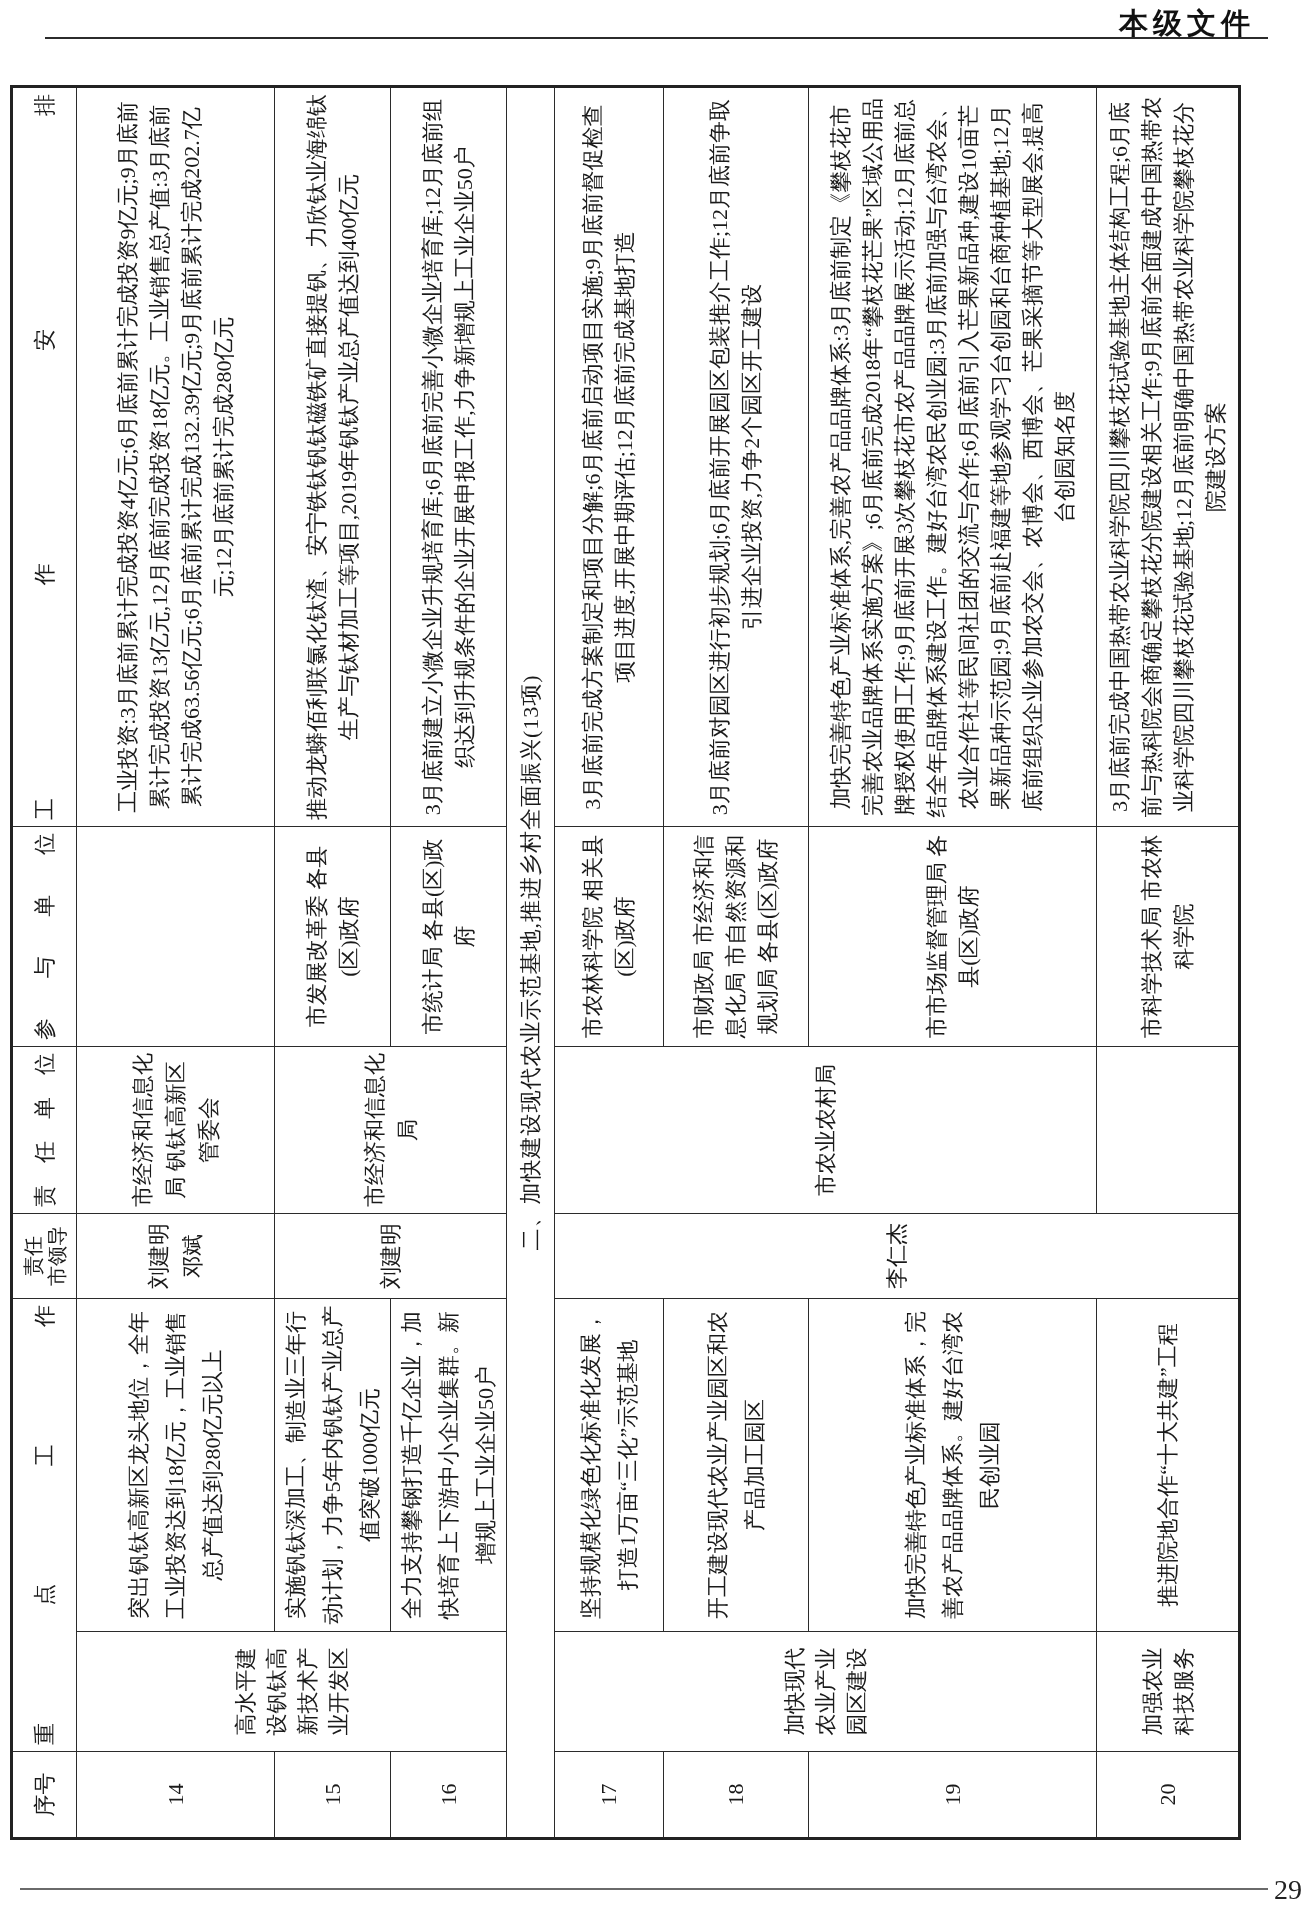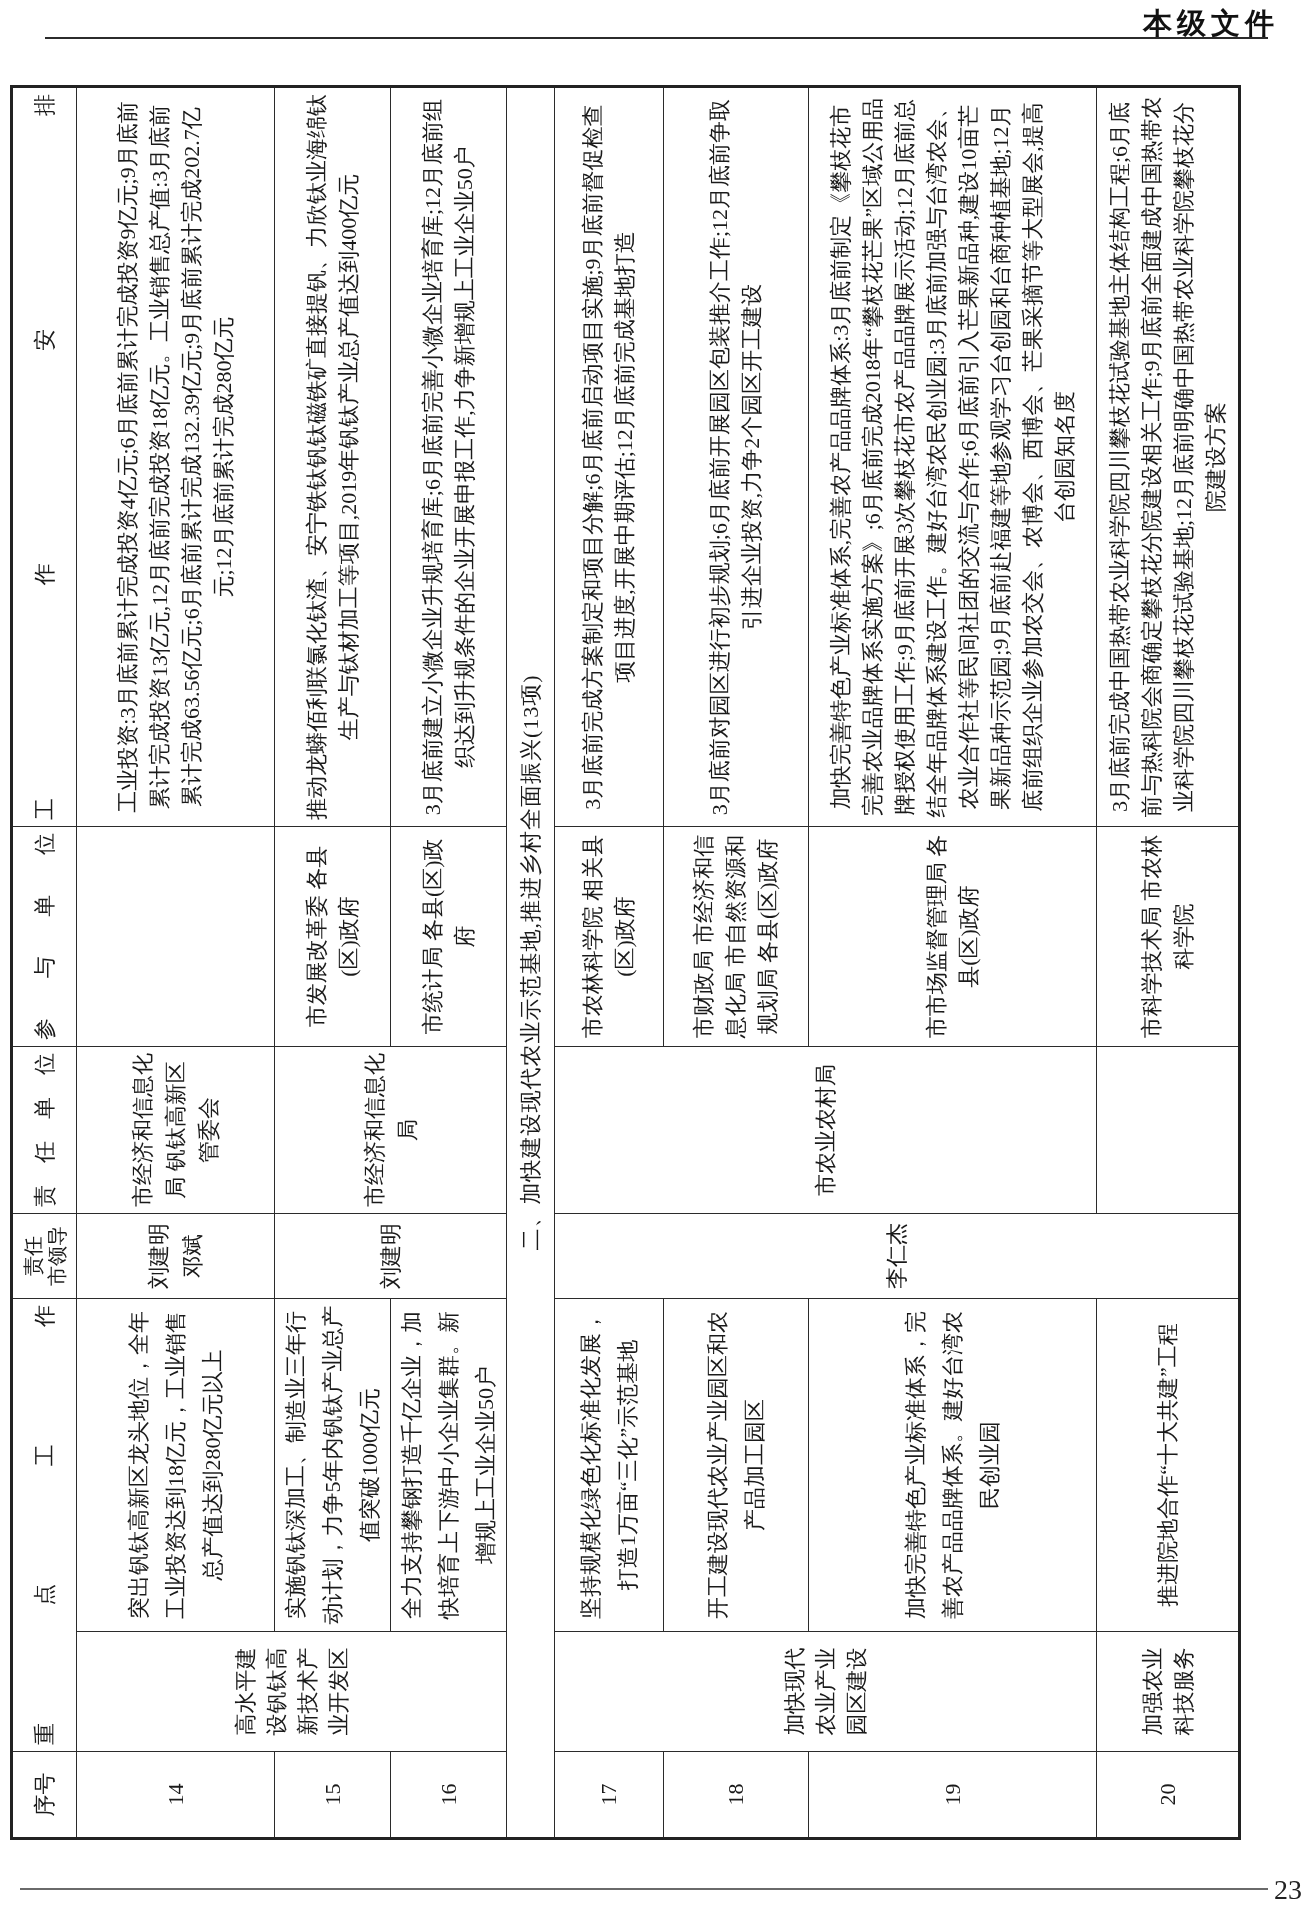--- a/index.html
+++ b/index.html
@@ -3,21 +3,21 @@
 <meta charset="utf-8">
 <style>
   html,body{margin:0;padding:0;}
   body{
     width:1315px;height:1924px;position:relative;background:#ffffff;
     font-family:"Liberation Serif","DejaVu Serif",serif;color:#1a1a1a;
     overflow:hidden;
   }
   
   .page-header-title{
-    position:absolute;top:4px;right:36px;
+    position:absolute;top:4px;right:60px;
     font-family:"Liberation Sans","DejaVu Sans",sans-serif;
     font-size:29px;font-weight:700;letter-spacing:5px;color:#111;
   }
   .page-header-rule{
     position:absolute;top:37px;left:45px;width:1223px;height:2px;background:#2b2b2b;
   }
   
   .rot-wrap{
     position:absolute;left:10px;top:88px;width:1213px;height:1752px;
   }
@@ -157,13 +157,13 @@
         <td class="c-unit"></td>
         <td class="c-part">市科学技术局 市农林科学院</td>
         <td class="c-arr">3月底前完成中国热带农业科学院四川攀枝花试验基地主体结构工程;6月底前与热科院会商确定攀枝花分院建设相关工作;9月底前全面建成中国热带农业科学院四川攀枝花试验基地;12月底前明确中国热带农业科学院攀枝花分院建设方案</td>
       </tr>
     </tbody>
       </table>
   </div>
 </div>
 
 <div class="page-footer-rule"></div>
-<div class="page-number">23</div>
+<div class="page-number">29</div>
 
 </body></html>

